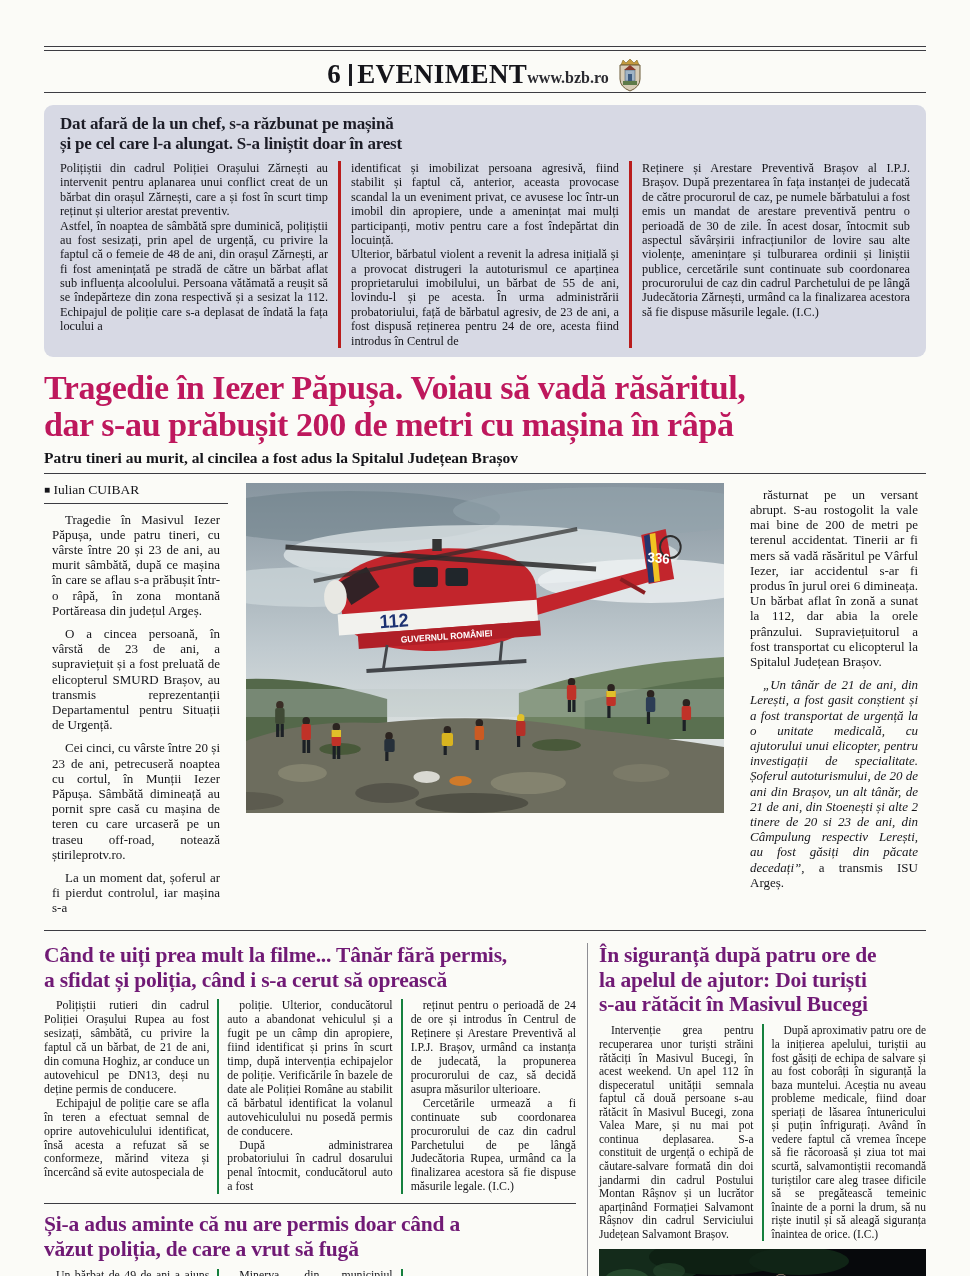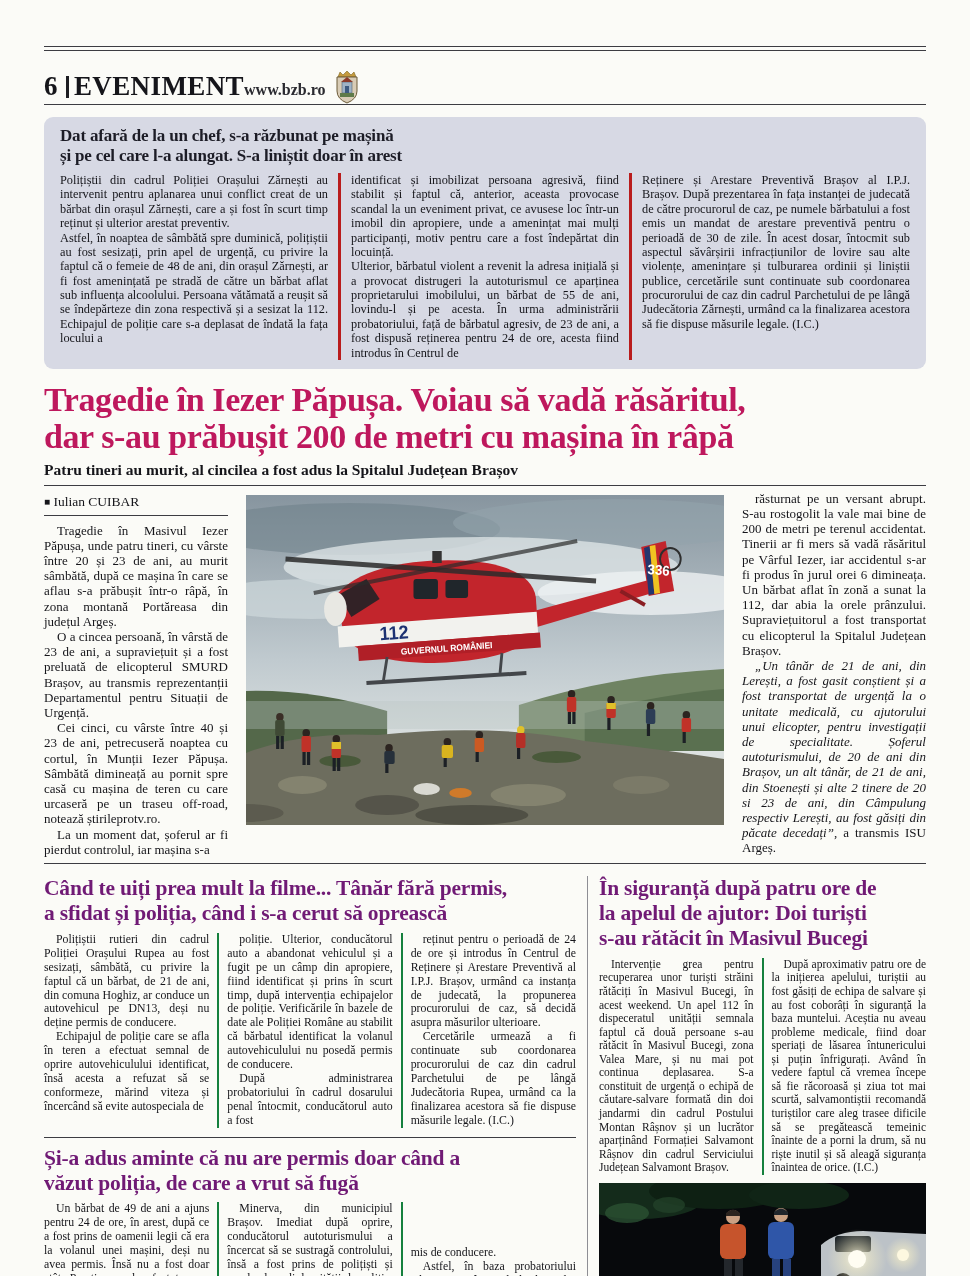--- a/index.html
+++ b/index.html
@@ -4,42 +4,42 @@
 <style>
   html,body{margin:0;padding:0;}
   body{
     width:970px;height:1276px;overflow:hidden;
     background:#fbfbf7;color:#15151a;
     font-family:"Liberation Serif", serif;
   }
   .page{box-sizing:border-box;width:970px;height:1276px;padding:46px 44px 0;}
   
   .rule-double{height:3px;border-top:1.4px solid #3c3c42;border-bottom:1px solid #3c3c42;}
-  .header-row{display:flex;justify-content:flex-start;align-items:flex-end;padding:1px 0 2px;position:relative;margin-top:12px;}
+  .header-row{display:flex;justify-content:center;align-items:flex-end;padding:1px 0 2px;position:relative;}
   .section-title{font-size:27px;font-weight:bold;letter-spacing:.4px;line-height:1;padding:3px 0 2px;}
   .vbar{display:inline-block;width:3px;height:22px;background:#1d1d22;margin:0 5px 0 8px;vertical-align:-3px;}
   .header-right{display:flex;align-items:flex-end;gap:8px;}
   .website{font-size:16px;font-weight:bold;color:#2a2a30;padding-bottom:3px;}
   .logo{position:relative;top:6px;}
   .rule{border-top:1.4px solid #3c3c42;}
   .rule-mid{border-top:1.4px solid #3c3c42;margin-top:6px;}
   
   .box-article{background:#d7d9e4;border-radius:9px;margin-top:12px;padding:9px 16px 9px;}
   .box-article h2{margin:0 0 7px;font-size:17px;line-height:1.18;color:#1c1c26;letter-spacing:-.2px;}
   .box-cols{display:flex;}
   .box-col{flex:1;padding:0 10px;border-right:3px solid #b91c1c;font-size:12.3px;line-height:1.17;text-align:justify;}
   .box-col:first-child{padding-left:0;}
   .box-col:last-child{border-right:none;padding-right:0;}
   .box-col p{margin:0;}
   
   .main-article h1{margin:12px 0 5px;font-size:34px;line-height:1.1;letter-spacing:-.4px;color:#be185d;}
   .subhead{font-size:15.5px;font-weight:bold;padding-bottom:6px;border-bottom:1.4px solid #3c3c42;}
   .main-grid{display:flex;gap:18px;margin-top:5px;}
   .mcol{width:184px;flex:none;font-size:13px;line-height:1.17;text-align:justify;}
-  .mcol p{margin:0;text-indent:13px;}
+  .mcol p{margin:8px;text-indent:13px;}
   .byline{font-size:13.5px;padding:3px 0 5px;border-bottom:1.2px solid #3c3c42;margin-bottom:7px;text-indent:0;}
   .main-photo{flex:1;margin:4px 0 0;}
   .main-photo svg{display:block;width:100%;height:330px;}
   .quote-i{font-style:italic;}
   
   .bottom{display:flex;margin-top:5px;}
   .bottom-left{width:532px;flex:none;padding-top:7px;}
   .vdivider{width:1px;background:#8e8e94;margin:7px 11px 4px 11px;}
   .bottom-right{flex:1;padding-top:7px;}
   .bottom h3{margin:0 0 7px;font-size:21.5px;line-height:1.16;letter-spacing:-.2px;color:#701a75;}
@@ -109,21 +109,21 @@
     </h1>
     <div class="subhead">Patru tineri au murit, al cincilea a fost adus la Spitalul Județean Brașov</div>
     <div class="main-grid">
       <div class="mcol">
         <div class="byline">
           <span class="sq">■</span>
           <span>Iulian CUIBAR</span>
         </div>
         <p>Tragedie în Masivul Iezer Păpușa, unde patru tineri, cu vârste între 20 și 23 de ani, au murit sâmbătă, după ce mașina în care se aflau s-a prăbușit într-o râpă, în zona montană Portăreasa din județul Argeș.</p>
         <p>O a cincea persoană, în vârstă de 23 de ani, a supraviețuit și a fost preluată de elicopterul SMURD Brașov, au transmis reprezentanții Departamentul pentru Situații de Urgență.</p>
-        <p>Cei cinci, cu vârste între 40 și 23 de ani, petrecuseră noaptea cu cortul, în Munții Iezer Păpușa. Sâmbătă dimineață au pornit spre casă cu mașina de teren cu care urcaseră pe un traseu off-road, notează știrileprotv.ro.</p>
+        <p>Cei cinci, cu vârste între 20 și 23 de ani, petrecuseră noaptea cu cortul, în Munții Iezer Păpușa. Sâmbătă dimineață au pornit spre casă cu mașina de teren cu care urcaseră pe un traseu off-road, notează știrileprotv.ro.</p>
         <p>La un moment dat, șoferul ar fi pierdut controlul, iar mașina s-a</p>
       </div>
 
       <figure class="main-photo" style="margin:4px 0 0;">
         <svg viewBox="0 0 508 330" preserveAspectRatio="none">
           <defs>
             <linearGradient id="sky" x1="0" y1="0" x2="0" y2="1">
               <stop offset="0" stop-color="#87959f"></stop>
               <stop offset="0.5" stop-color="#c0cacf"></stop>
               <stop offset="0.78" stop-color="#dde2e1"></stop>

